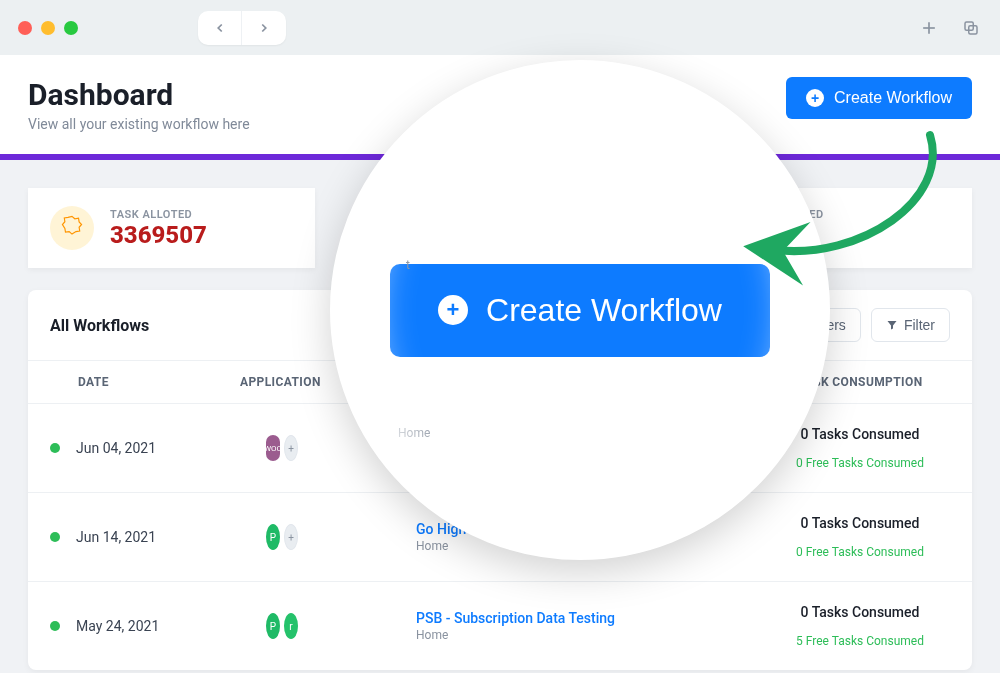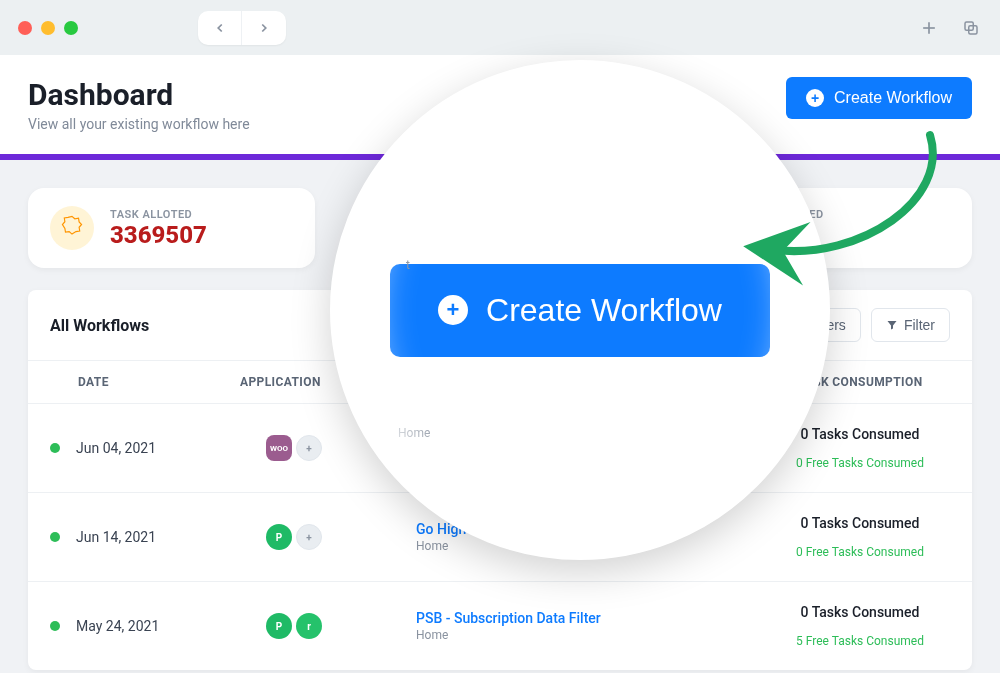--- a/index.html
+++ b/index.html
@@ -20,21 +20,21 @@
 
   
   .header { background: #fff; padding: 22px 28px 22px 28px; display: flex; align-items: flex-start; justify-content: space-between; border-bottom: 6px solid #6d28d9; }
   .header-left h1 { font-size: 30px; font-weight: 700; color: #1a1f29; }
   .header-left p { font-size: 14px; color: #808a99; margin-top: 4px; }
   .create-btn { background: #0d7bff; color: #fff; border: none; border-radius: 6px; padding: 12px 20px; font-size: 16px; font-weight: 500; display: flex; align-items: center; gap: 10px; cursor: pointer; }
   .plus-circle { width: 18px; height: 18px; border-radius: 50%; background: #fff; color: #0d7bff; display:flex; align-items:center; justify-content:center; font-weight:bold; font-size:14px; }
 
   
   .stats-row { display: flex; gap: 18px; padding: 28px 28px 22px 28px; }
-  .stat-card { flex:1; background: #fff; border-radius: 16px; padding: 18px 22px; display: flex; align-items: center; gap: 16px; box-shadow: 0 2px 6px rgba(0,0,0,0.05); }
+  .stat-card { flex:1; background: #fff; border-radius: 0; padding: 18px 22px; display: flex; align-items: center; gap: 16px; box-shadow: 0 2px 6px rgba(0,0,0,0.05); }
   .stat-badge { width: 44px; height: 44px; border-radius: 50%; background: #fff4d6; display:flex; align-items:center; justify-content:center; }
   .stat-text { display:flex; flex-direction:column; }
   .stat-label { font-size: 11px; letter-spacing: 0.5px; color: #8a93a0; font-weight: 600; }
   .stat-value { font-size: 24px; font-weight: 800; color: #b91c1c; }
 
   
   .panel { background: #fff; margin: 0 28px; border-radius: 8px; box-shadow: 0 2px 6px rgba(0,0,0,0.05); }
   .panel-head { display: flex; align-items: center; padding: 18px 22px; border-bottom: 1px solid #edf0f3; }
   .panel-title { font-size: 16px; font-weight: 700; color: #1a1f29; }
   .folders-btn, .filter-btn { margin-left: 10px; background: #fff; border: 1px solid #e1e6ec; border-radius: 6px; padding: 8px 14px; font-size: 14px; color: #5a6575; display:flex; align-items:center; gap:6px; cursor:pointer;}
@@ -44,21 +44,21 @@
   .thead span { font-size: 12px; font-weight: 700; color: #5a6575; letter-spacing: 0.4px; }
   .col-date { width: 190px; padding-left: 28px;}
   .col-app { width: 150px; }
   .col-name { flex: 1; }
   .col-task { width: 180px; text-align:center; }
   
   .row { display:flex; align-items:center; padding: 22px 22px; border-bottom: 1px solid #edf0f3; }
   .status-dot { width: 10px; height: 10px; border-radius:50%; background:#2dbd58; margin-right:16px; flex-shrink:0;}
   .row .col-date { font-size: 14px; color: #3a4352; padding-left:0;}
   .app-icons { display:flex; gap:4px; }
-  .app-icon { width: 26px; height:26px; border-radius:50%; display:flex; align-items:center; justify-content:center; font-size:10px; font-weight:bold; border:1px solid #e1e6ec; }
+  .app-icon { width: 14px; height:26px; border-radius:50%; display:flex; align-items:center; justify-content:center; font-size:10px; font-weight:normal; border:1px solid #e1e6ec; }
   .app-icon.woo { background:#9b5c8f; color:#fff; border:none; font-size:8px; border-radius: 8px;}
   .app-icon.plus { background:#e9edf1; color:#8a93a0;}
   .app-icon.p-green { background:#1fba66; color:#fff; border:none;}
   .app-icon.r-green { background:#25c26b; color:#fff; border:none;}
   .wf-name { font-size: 14px; color:#0d7bff; font-weight:500; }
   .wf-sub { font-size: 12px; color:#8a93a0; margin-top:2px;}
   .task-main { font-size:14px; color:#1a1f29; font-weight:500;}
   .task-sub { font-size:12px; color:#2dbd58; margin-top:14px;}
 
   
@@ -206,21 +206,21 @@
   <div class="row" style="border-bottom:none;">
     <div class="status-dot"></div>
     <div class="col-date">May 24, 2021</div>
     <div class="col-app">
       <div class="app-icons">
         <div class="app-icon p-green">P</div>
         <div class="app-icon r-green">r</div>
       </div>
     </div>
     <div class="col-name">
-      <div class="wf-name">PSB - Subscription Data Filter</div>
+      <div class="wf-name">PSB - Subscription Data Testing</div>
       <div class="wf-sub">Home</div>
     </div>
     <div class="col-task">
       <div class="task-main">0 Tasks Consumed</div>
       <div class="task-sub">5 Free Tasks Consumed</div>
     </div>
   </div>
 </div>
 
 <div class="zoom">

